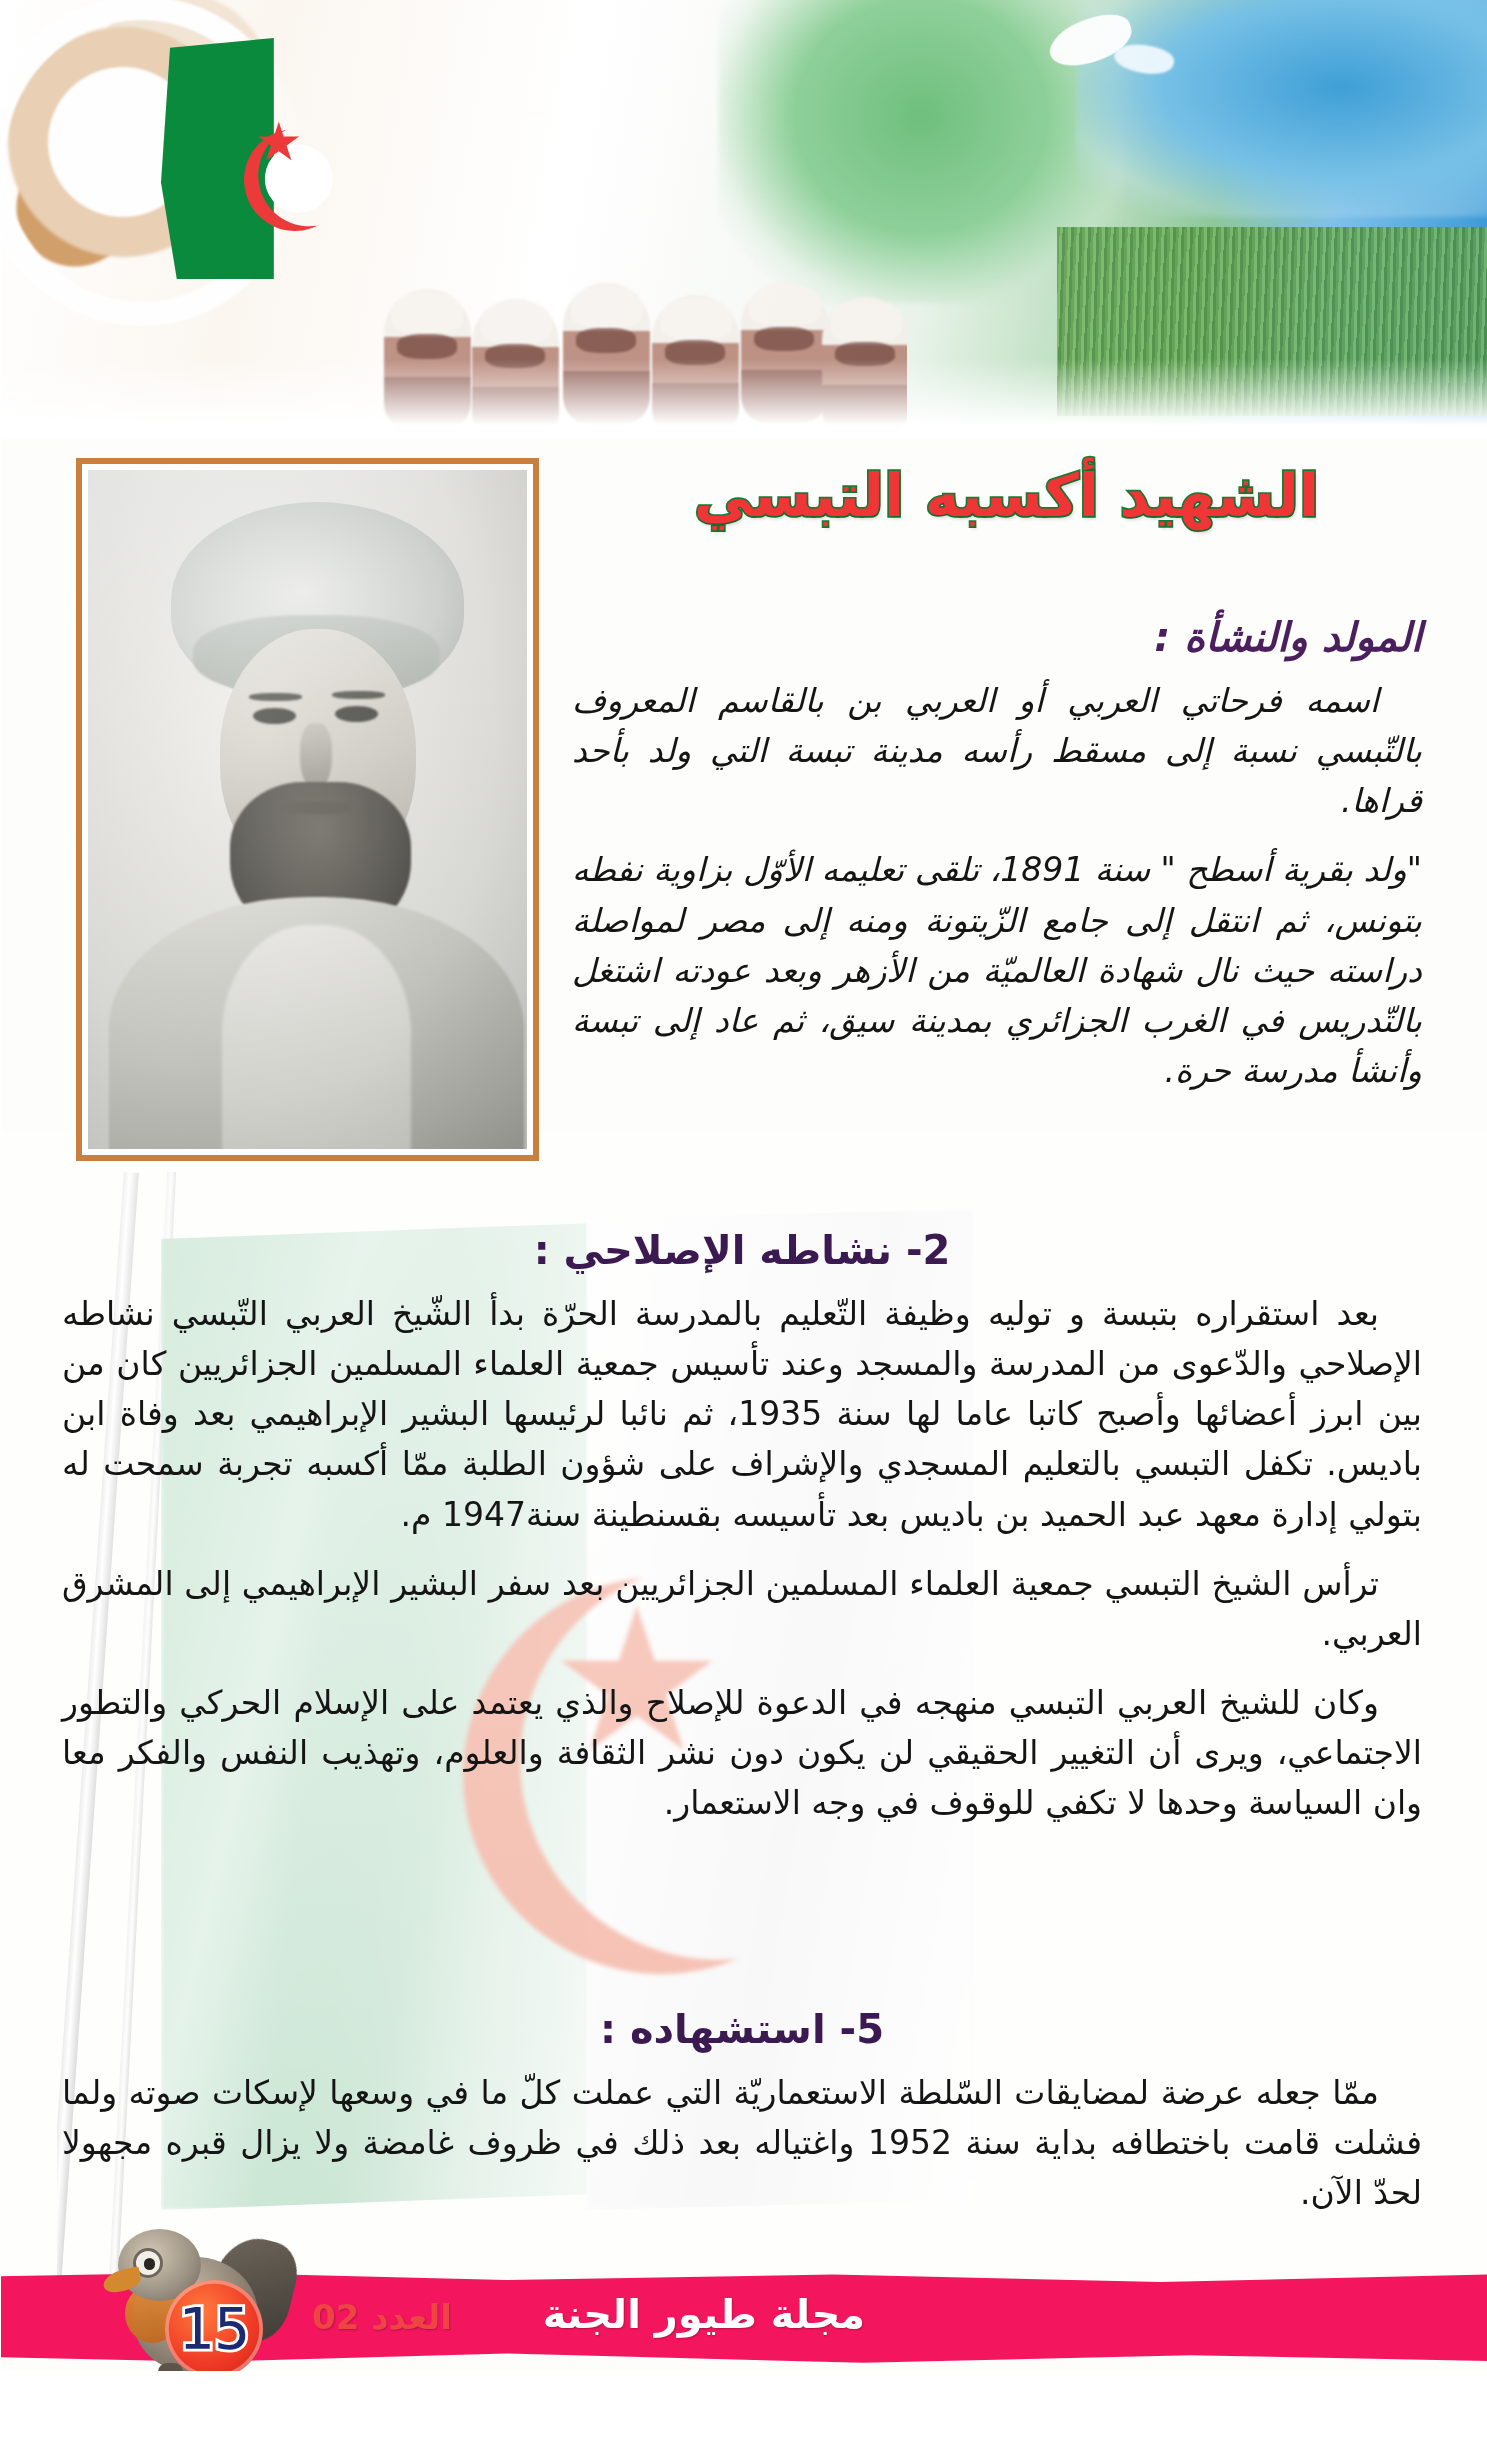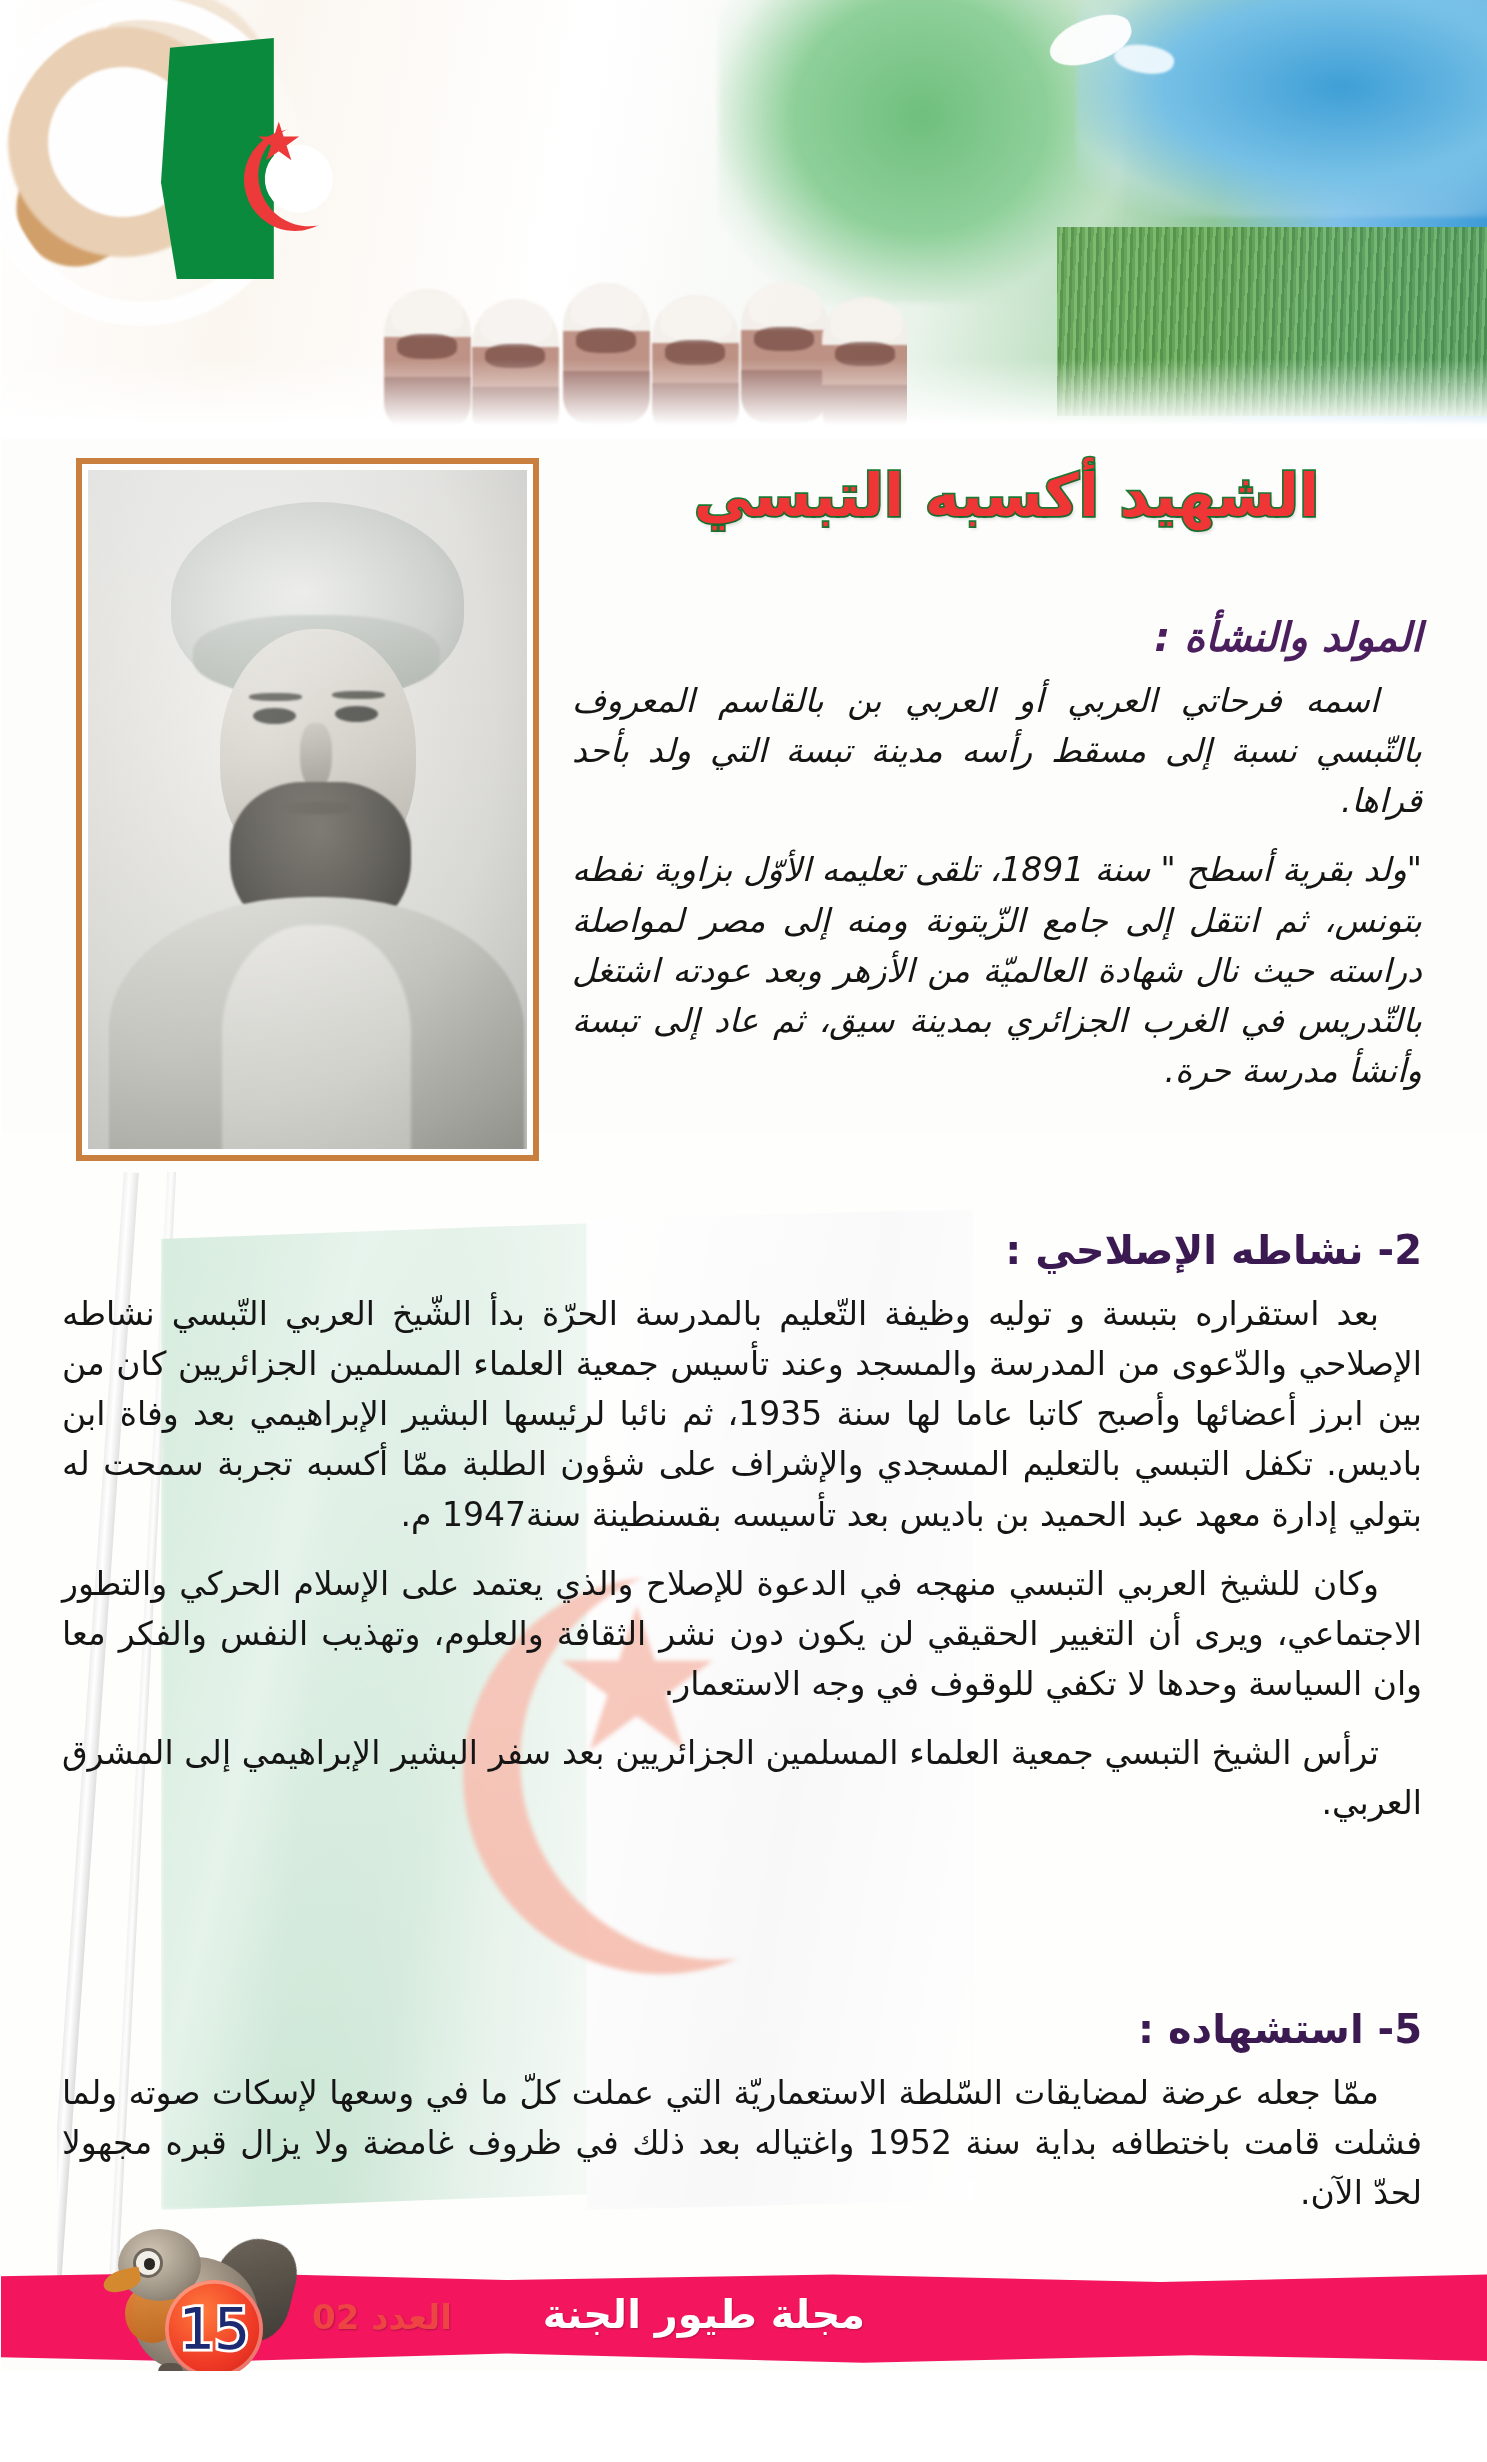--- a/index.html
+++ b/index.html
@@ -130,21 +130,21 @@
   .art-title{position:absolute;right:66px;top:459px;width:831px;text-align:center;
     font-size:59px;font-weight:bold;color:#ef3535;-webkit-text-stroke:3.3px #1b7a35;
     paint-order:stroke fill;line-height:1.25;direction:rtl;
     text-shadow:1.9px 2.8px 3.8px rgba(0,0,0,.15);}
 
   .col-right{position:absolute;right:66px;top:614px;width:850px;direction:rtl;text-align:justify;font-style:italic;}
   .full-col{position:absolute;right:66px;width:1360px;direction:rtl;text-align:justify;}
 
   h2.sec{margin:0 0 11.3px 0;font-size:40px;font-weight:bold;color:#4b1f5e;
     direction:rtl;text-align:right;letter-spacing:0;}
-  h2.sec.green{color:#3b1a52;}
+  h2.sec.green{color:#3b1a52;text-align:center;}
   p.body{margin:16px 0 19px 0;font-size:33px;line-height:1.52;color:#151515;
     text-align:justify;text-justify:inter-word;direction:rtl;text-indent:43px;}
   p.body.noind{text-indent:0;}
 
   
   .footer{position:absolute;left:0;bottom:91px;width:1488px;height:106px;}
   .footer-band{position:absolute;left:0;top:5.7px;width:1488px;height:94px;
     background:#f4155f;
     clip-path:polygon(0 6%,14% 2%,34% 10%,56% 4%,78% 12%,100% 4%,100% 96%,80% 90%,58% 98%,34% 88%,14% 97%,0 92%);}
   .footer-mag{position:absolute;right:623px;top:26.4px;color:#ffffff;font-size:40px;
@@ -259,22 +259,22 @@
 
   <div class="col-right">
     <h2 class="sec">المولد والنشأة :</h2>
     <p class="body">اسمه فرحاتي العربي أو العربي بن بالقاسم المعروف بالتّبسي نسبة إلى مسقط رأسه مدينة تبسة التي ولد بأحد قراها.</p>
     <p class="body noind">"ولد بقرية أسطح " سنة 1891، تلقى تعليمه الأوّل بزاوية نفطه بتونس، ثم انتقل إلى جامع الزّيتونة ومنه إلى مصر لمواصلة دراسته حيث نال شهادة العالميّة من الأزهر وبعد عودته اشتغل بالتّدريس في الغرب الجزائري بمدينة سيق، ثم عاد إلى تبسة وأنشأ مدرسة حرة.</p>
   </div>
 
   <div class="full-col" style="top:1227px">
     <h2 class="sec green">2- نشاطه الإصلاحي :</h2>
     <p class="body">بعد استقراره بتبسة و توليه وظيفة التّعليم بالمدرسة الحرّة بدأ الشّيخ العربي التّبسي نشاطه الإصلاحي والدّعوى من المدرسة والمسجد وعند تأسيس جمعية العلماء المسلمين الجزائريين كان من بين ابرز أعضائها وأصبح كاتبا عاما لها سنة 1935، ثم نائبا لرئيسها البشير الإبراهيمي بعد وفاة ابن باديس. تكفل التبسي بالتعليم المسجدي والإشراف على شؤون الطلبة ممّا أكسبه تجربة سمحت له بتولي إدارة معهد عبد الحميد بن باديس بعد تأسيسه بقسنطينة سنة1947 م.</p>
+    <p class="body">ترأس الشيخ التبسي جمعية العلماء المسلمين الجزائريين بعد سفر البشير الإبراهيمي إلى المشرق العربي.</p>
     <p class="body">وكان للشيخ العربي التبسي منهجه في الدعوة للإصلاح والذي يعتمد على الإسلام الحركي والتطور الاجتماعي، ويرى أن التغيير الحقيقي لن يكون دون نشر الثقافة والعلوم، وتهذيب النفس والفكر معا وان السياسة وحدها لا تكفي للوقوف في وجه الاستعمار.</p>
-    <p class="body">ترأس الشيخ التبسي جمعية العلماء المسلمين الجزائريين بعد سفر البشير الإبراهيمي إلى المشرق العربي.</p>
   </div>
 
   <div class="full-col" style="top:2006px">
     <h2 class="sec green">5- استشهاده :</h2>
     <p class="body">ممّا جعله عرضة لمضايقات السّلطة الاستعماريّة التي عملت كلّ ما في وسعها لإسكات صوته ولما فشلت قامت باختطافه بداية سنة 1952 واغتياله بعد ذلك في ظروف غامضة ولا يزال قبره مجهولا لحدّ الآن.</p>
   </div>
 
   <div class="footer">
     <div class="footer-band"></div>
     <div class="footer-mag">مجلة طيور الجنة</div>

